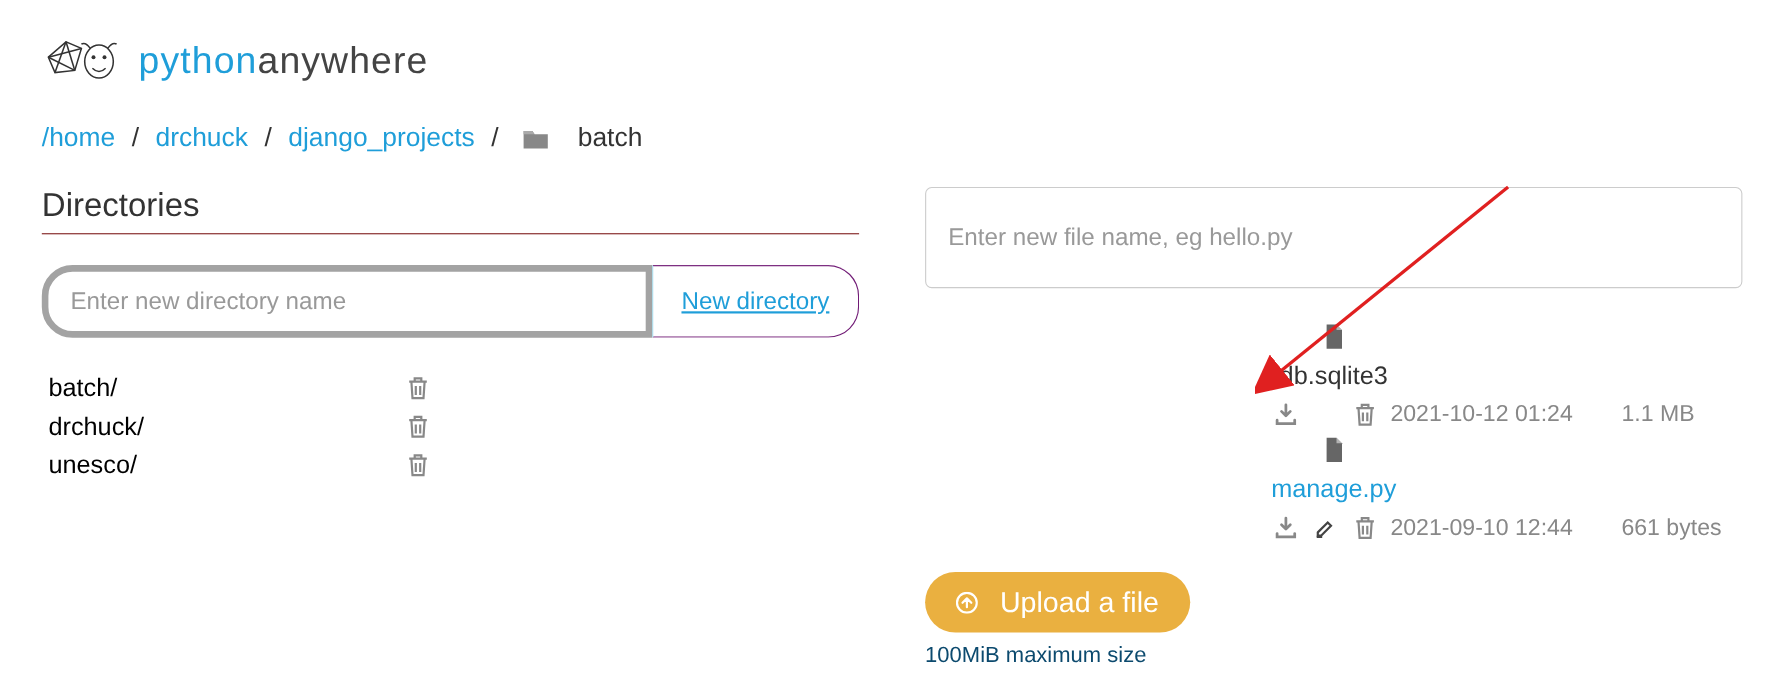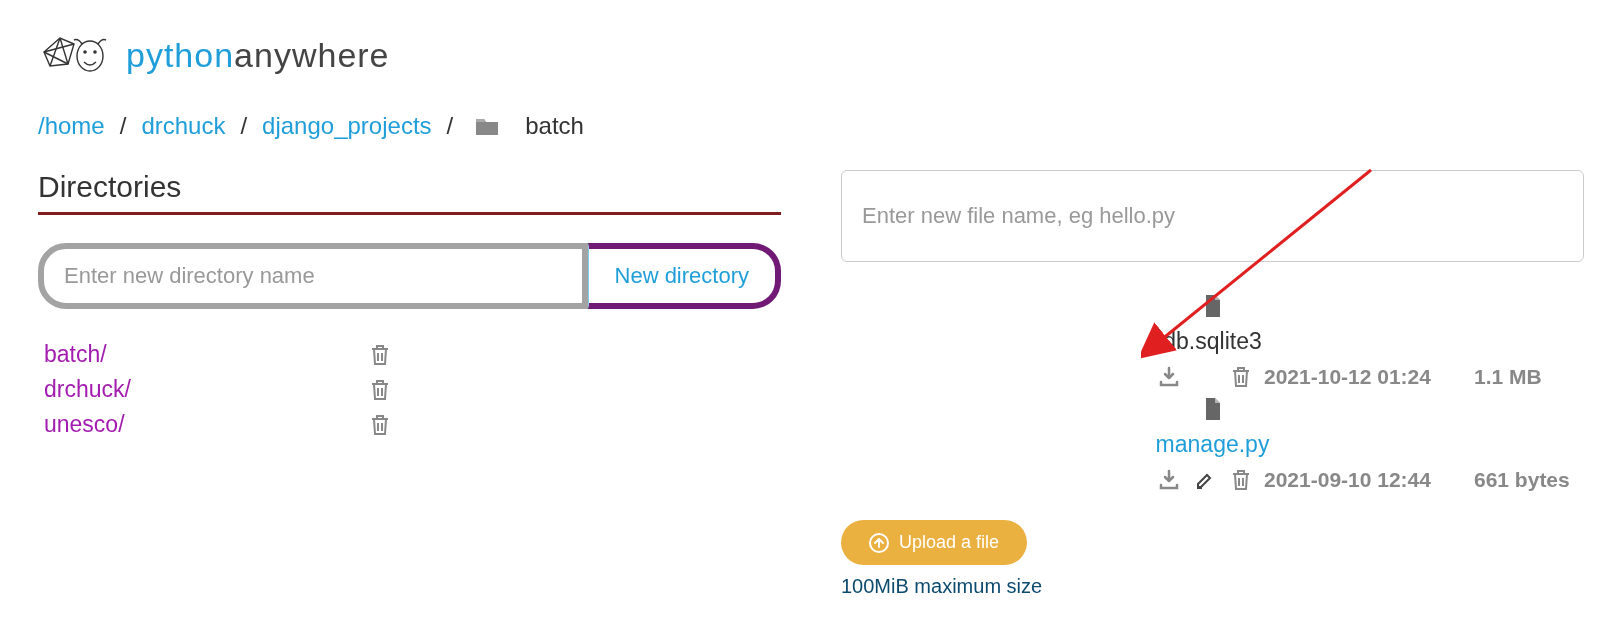--- a/index.html
+++ b/index.html
@@ -48,96 +48,96 @@
   .columns {
     display: flex;
     gap: 60px;
   }
   .col { flex: 1; min-width: 0; }
   .section-title {
     font-size: 30px;
     font-weight: 400;
     color: #333;
     padding-bottom: 8px;
-    border-bottom: 3px solid #7f1d1d;
+    border-bottom: 1px solid #7f1d1d;
     margin-bottom: 28px;
   }
   .input-group {
     display: flex;
     margin-bottom: 28px;
   }
   .input-group input {
     flex: 1;
     font-size: 22px;
     padding: 14px 20px;
     border: 6px solid #a3a3a3;
     border-radius: 28px 0 0 28px;
     outline: none;
     color: #333;
   }
   .input-group input::placeholder { color: #999; }
   .input-group .btn-newdir {
     font-size: 22px;
     padding: 14px 26px;
-    border: 6px solid #701a75;
+    border: 1px solid #701a75;
     border-left: 1px solid #79cfe8;
     border-radius: 0 28px 28px 0;
     background: #fff;
     color: #1f9ed9;
     cursor: pointer;
+    text-decoration: underline;
   }
   .input-full {
     width: 100%;
     font-size: 22px;
     padding: 32px 20px;
     border: 1px solid #ccc;
     border-radius: 6px;
     outline: none;
     color: #333;
     margin-bottom: 28px;
   }
   .input-full::placeholder { color: #999; }
   .dir-list, .file-list { list-style: none; }
   .dir-list li {
     display: flex;
     align-items: center;
     font-size: 23px;
     padding: 4px 0;
   }
-  .dir-list li a { color: #a21caf; text-decoration: none; margin-left: 6px; }
+  .dir-list li a { color: #000000; text-decoration: none; margin-left: 6px; }
   .dir-list .trash { margin-left: auto; margin-right: 390px; color: #888; cursor: pointer; }
   .file-list li {
     display: flex;
     align-items: center;
     font-size: 23px;
     padding: 4px 0;
     gap: 10px;
     flex-direction: column;
   }
   .file-list .file-icon { color: #666; }
   .file-list .fname { color: #333; }
   .file-list .fname.link { color: #1f9ed9; text-decoration: none; }
   .file-list .actions {
     margin-left: auto;
     display: flex;
     align-items: center;
     gap: 10px;
     color: #888;
-    font-weight: bold;
   }
   .file-list .actions .slot { width: 26px; display: inline-flex; justify-content: center; }
   .file-list .meta-date { color: #888; font-size: 21px; width: 200px; }
   .file-list .meta-size { color: #888; font-size: 21px; width: 110px; }
   .upload-btn {
     display: inline-flex;
     align-items: center;
-    gap: 10px;
+    gap: 20px;
     background: #eab040;
     color: #fff;
-    font-size: 18px;
+    font-size: 26px;
     padding: 12px 28px;
     border: none;
     border-radius: 30px;
     cursor: pointer;
     margin-top: 24px;
   }
   .upload-note {
     font-size: 20px;
     color: #0c4a6e;
     margin-top: 10px;

